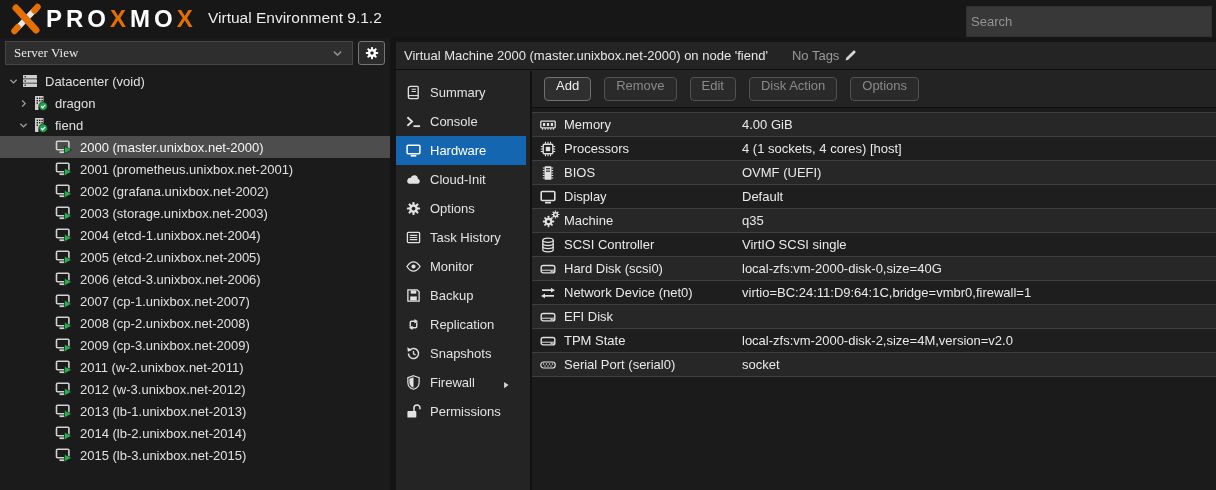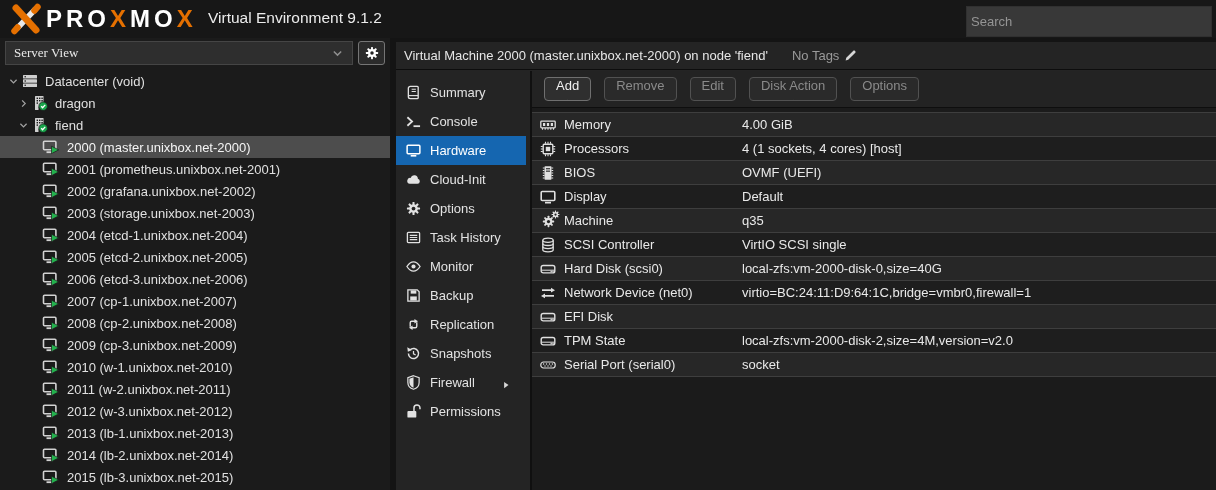--- a/index.html
+++ b/index.html
@@ -19,21 +19,21 @@
   
   #sidebar { position:absolute; left:0; top:38px; width:390px; bottom:0; background:#1b1b1b; overflow:hidden; }
   .side-head { display:flex; gap:5px; padding:3px 5px 0 5px; height:28px; }
   .combo { flex:1; height:24px; background:#2e2e2e; border:1px solid #454545; display:flex; align-items:center; padding:0 8px; color:#e8e8e8; font-size:13px;font-family:Liberation Serif, serif; }
   .combo .combo-chev { margin-left:auto; width:13px; height:13px; color:#8f8f8f; }
   .gear-btn { width:27px; height:24px; background:#2b2b2b; border:1px solid #757575; border-radius:3px; display:flex; align-items:center; justify-content:center; color:#fff; }
   .gear-btn svg { width:14px; height:14px; }
   #tree { margin-top:4px; }
   .tree-row { height:22px; display:flex; align-items:center; font-size:13px; color:#e0e0e0; white-space:nowrap; }
   .tree-row.selected { background:#4d4d4d; color:#f4f4f4; }
-  .lvl0 { padding-left:8px; } .lvl1 { padding-left:18px; } .lvl2 { padding-left:42px; }
+  .lvl0 { padding-left:8px; } .lvl1 { padding-left:18px; } .lvl2 { padding-left:55px; }
   .exp { width:14px; height:12px; color:#a2a2a2; flex:0 0 14px; }
   .exp svg { width:11px; height:11px; }
   .ticon { flex:0 0 auto; margin-right:7px; display:flex; }
   .ticon svg { width:16px; height:16px; display:block; }
   .ticon.vm svg { width:18px; height:16px; }
 
   
   #main { position:absolute; left:396px; top:42px; right:0; bottom:0; background:#242424; }
   #main-title { height:28px; border-bottom:1px solid #0d0d0d; display:flex; align-items:center; padding-left:8px; font-size:13px; color:#e6e6e6; }
   #no-tags { margin-left:24px; color:#9a9a9a; }
@@ -381,28 +381,20 @@
             </svg>
           </span>
         <span>2009 (cp-3.unixbox.net-2009)</span>
       </div>
       <div class="tree-row lvl2">
         <span class="ticon vm">
             <svg>
               <use href="#i-vm"></use>
             </svg>
           </span>
-        <span>2010 (w-1.unixbox.net-2010)</span>
-      </div>
-      <div class="tree-row lvl2">
-        <span class="ticon vm">
-            <svg>
-              <use href="#i-vm"></use>
-            </svg>
-          </span>
         <span>2011 (w-2.unixbox.net-2011)</span>
       </div>
       <div class="tree-row lvl2">
         <span class="ticon vm">
             <svg>
               <use href="#i-vm"></use>
             </svg>
           </span>
         <span>2012 (w-3.unixbox.net-2012)</span>
       </div>

